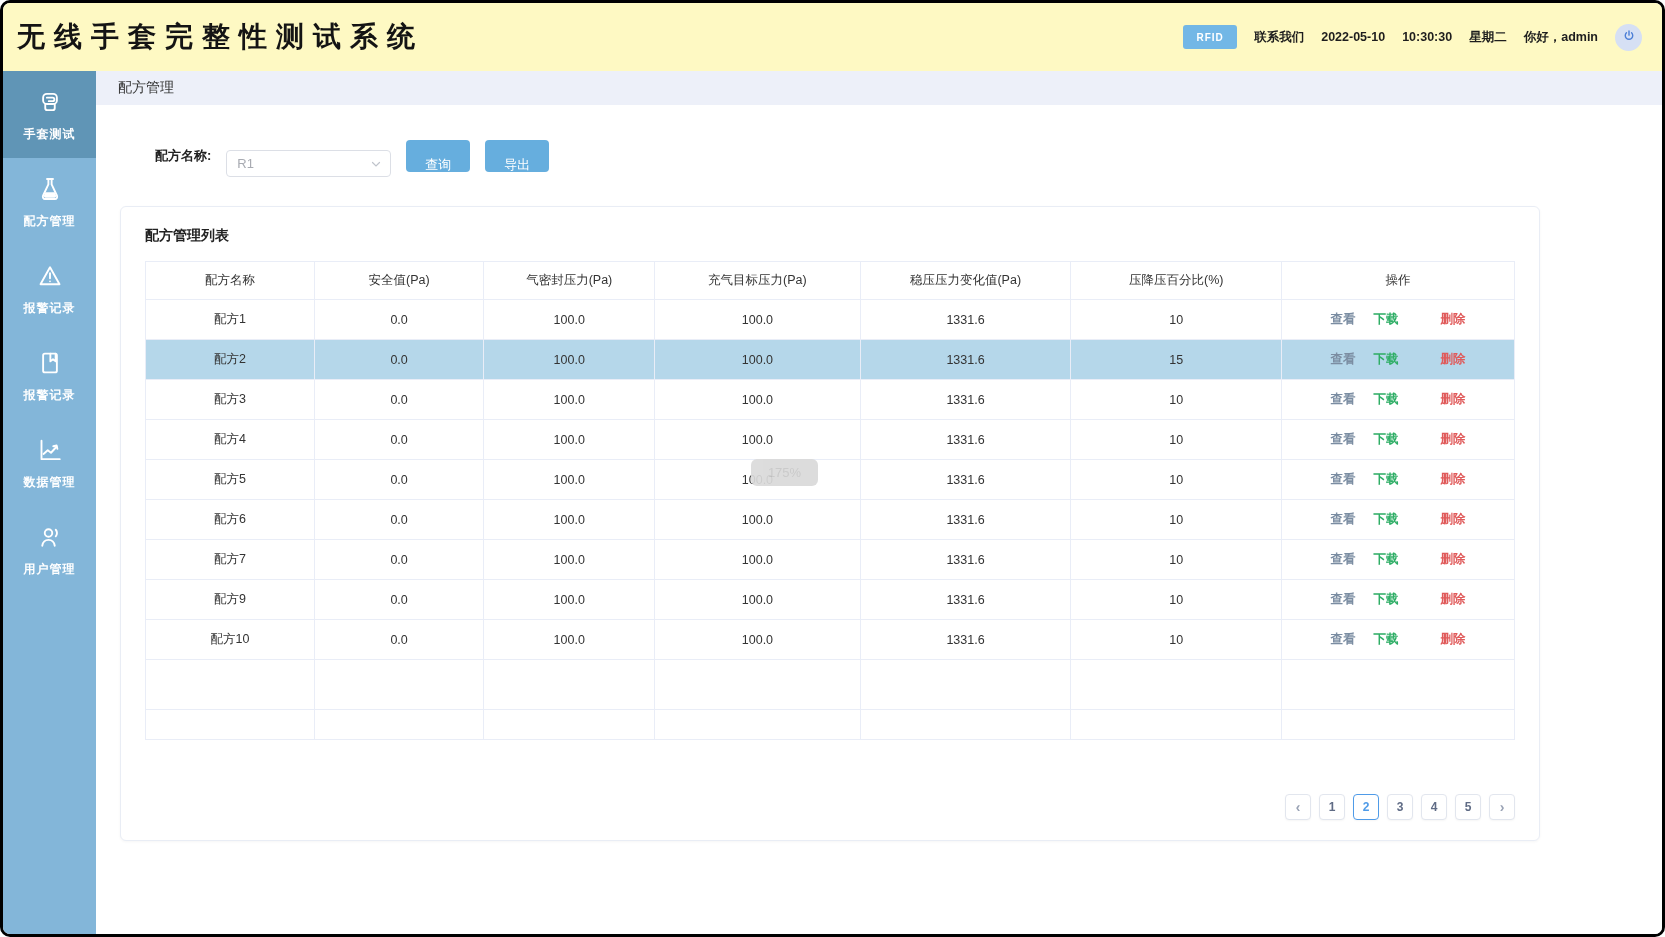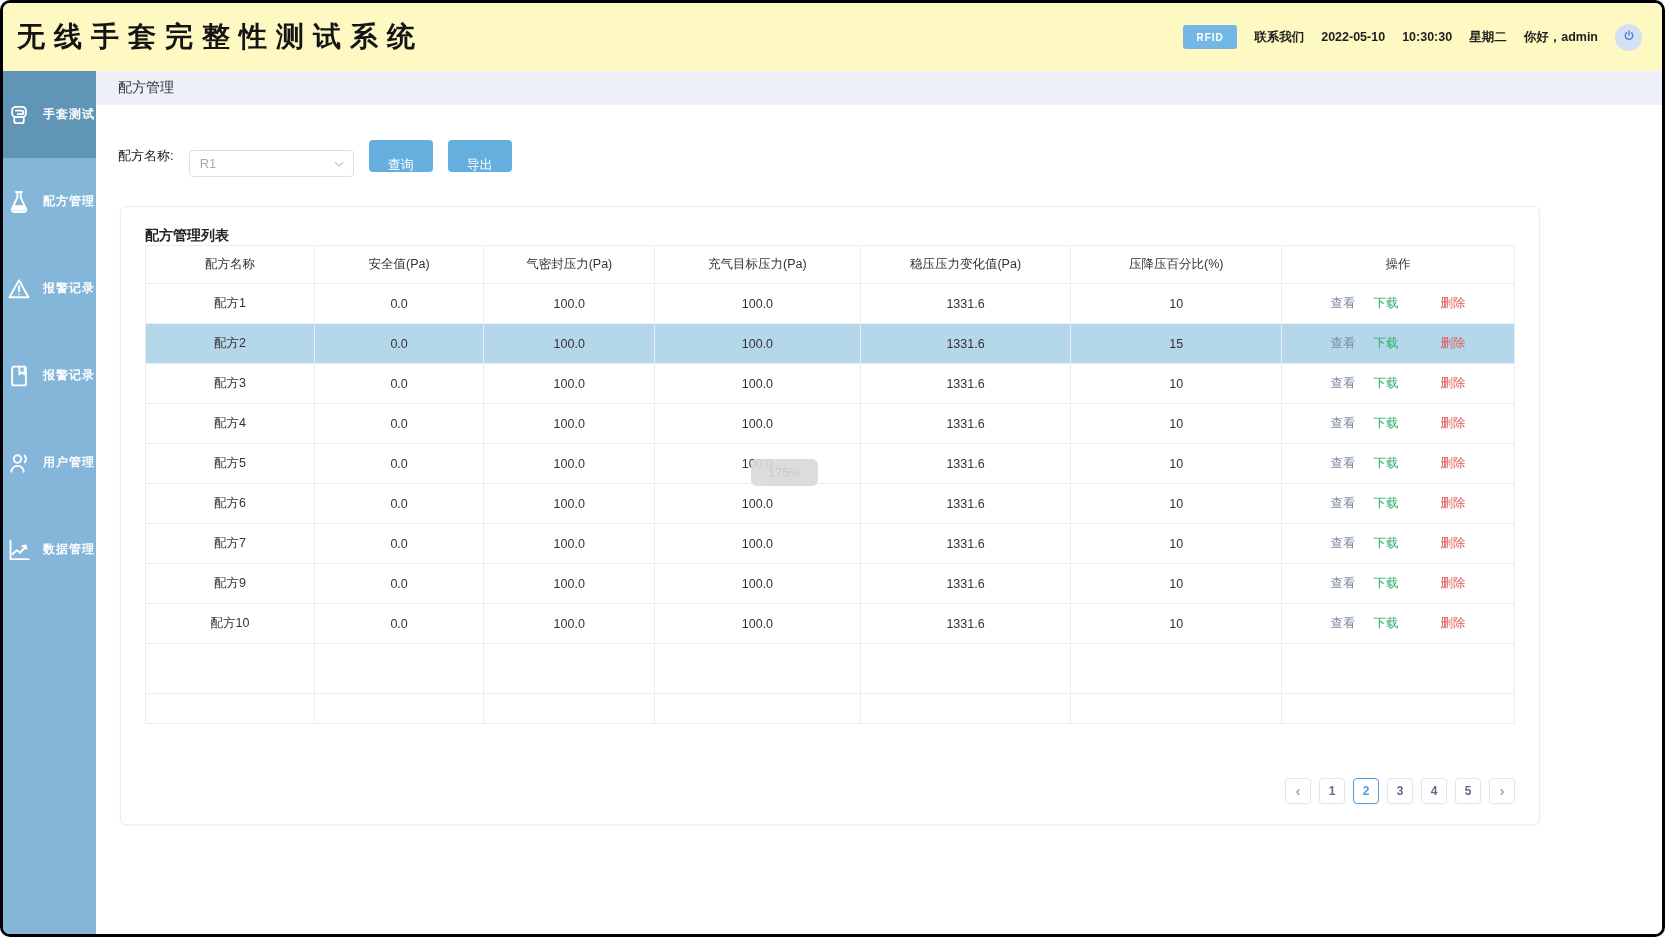--- a/index.html
+++ b/index.html
@@ -18,54 +18,54 @@
               color:#fff; font-size:10px; font-weight:700; letter-spacing:1px; cursor:pointer; }
   .power-btn { width:27px; height:27px; border-radius:50%; background:#d6e0f4; border:none;
                display:flex; align-items:center; justify-content:center; cursor:pointer; }
   .power-btn svg { width:14px; height:14px; }
 
   
   .body-row { display:flex; height:calc(100% - 68px); }
 
   
   .sidebar { width:93px; flex-shrink:0; background:var(--sidebar,#83b6d9); display:flex; flex-direction:column; }
-  .side-item { height:87px; display:flex; flex-direction:row; align-items:center; justify-content:center;
+  .side-item { height:87px; display:flex; flex-direction:column; align-items:center; justify-content:center;
                gap:9px; cursor:pointer; }
   .side-item.active { background:var(--sidebar-active,#6095b6); }
   .side-icon { line-height:0; }
   .side-icon svg { width:30px; height:30px; }
   .side-label { color:#fff; font-size:12px; font-weight:700; letter-spacing:1px; }
 
   
   .content { flex:1; display:flex; flex-direction:column; background:#fff; overflow:hidden; }
   .breadcrumb { height:34px; background:#edf0f9; display:flex; align-items:center;
                 padding-left:22px; font-size:14px; color:#333; }
 
   .filter-row { display:flex; align-items:center; gap:15px; padding:29px 0 29px 22px; }
-  .filter-label { font-size:13px; font-weight:400; color:#222; }
+  .filter-label { font-size:13px; font-weight:700; color:#222;margin-left:37px; }
   .select-box { width:165px; height:27px; border:1px solid #dcdfe6; border-radius:4px; background:#fff;
                 display:flex; align-items:center; justify-content:space-between; padding:0 8px 0 10px; cursor:pointer;margin-top:16px; }
   .select-value { font-size:13px; color:#a8abb2; }
   .btn { height:27px; padding:16px 19px; background:var(--accent,#66aede); color:#fff; border:none;
          border-radius:4px; font-size:13px; cursor:pointer; }
 
   
   .card { margin:0 122px 0 24px; background:#fff; border:1px solid #e9edf5; border-radius:6px;
           padding:20px 24px; box-shadow:0 1px 3px rgba(0,0,0,.04); }
-  .card-title { font-size:14px; font-weight:700; color:#222; margin-bottom:0; }
+  .card-title { font-size:14px; font-weight:700; color:#222; margin-bottom:16px; }
 
   table.recipe { width:100%; border-collapse:collapse; table-layout:fixed; }
   .recipe th, .recipe td { border:1px solid #e9edf7; text-align:center; font-size:12.5px; color:#333; }
   .recipe thead th { height:38px; font-weight:400; }
   .recipe tbody td { height:40px; font-weight:500; }
   tr.highlight td { background:var(--highlight-row,#b5d7ea); }
   tr.empty-1 td { height:50px; }
   tr.empty-2 td { height:30px; }
 
-  .action-link { margin:4px 9px; cursor:pointer; font-weight:400; font-size:12.5px; white-space:nowrap; }
+  .action-link { margin:4px 9px; cursor:pointer; font-weight:700; font-size:12.5px; white-space:nowrap; }
   .action-view { color:var(--link-view,#7b8da2); }
   .action-download { color:var(--link-download,#2fae66); }
   .action-delete { color:var(--link-delete,#e05a5a);padding-left:24px; }
 
   .pagination { display:flex; justify-content:flex-end; align-items:center; gap:8px; margin-top:54px; }
   .page-btn { min-width:26px; height:26px; padding:0 6px; border:1px solid #e2e6ee; border-radius:4px;
               background:#fff; display:flex; align-items:center; justify-content:center;
               font-size:12px; font-weight:700; color:#5f6b85; cursor:pointer; box-shadow:0 1px 2px rgba(0,0,0,.04); }
   .page-btn.active { border-color:var(--pagination-active,#4f9be8); color:var(--pagination-active,#4f9be8); }
   .page-btn.arrow { color:#9aa3b5; font-size:14px; }
@@ -128,33 +128,33 @@
         </div>
         <div class="side-item">
           <span class="side-icon"><svg viewBox="0 0 24 24" fill="none" stroke="#fff" stroke-width="1.5" stroke-linecap="round" stroke-linejoin="round">
               <rect x="6.5" y="4.5" width="11" height="15" rx="1.4"></rect>
               <path d="M12.3 4.5v6.2l2.1-1.7 2.1 1.7V4.5"></path>
             </svg></span>
           <span class="side-label">报警记录</span>
         </div>
         <div class="side-item">
           <span class="side-icon"><svg viewBox="0 0 24 24" fill="none" stroke="#fff" stroke-width="1.5" stroke-linecap="round" stroke-linejoin="round">
+              <path d="M5.2 4.5v14.8h14.6"></path>
+              <path d="M6.8 15.2l3.4-3 2.6 2 4.4-4.8"></path>
+              <path d="M14.6 9l2.7-.6.6 2.7"></path>
+            </svg></span>
+          <span class="side-label">数据管理</span>
+        </div>
+        <div class="side-item">
+          <span class="side-icon"><svg viewBox="0 0 24 24" fill="none" stroke="#fff" stroke-width="1.5" stroke-linecap="round" stroke-linejoin="round">
               <circle cx="10.8" cy="8.8" r="3"></circle>
               <path d="M5.8 19c.5-3.1 2.4-4.7 5-4.7s4.5 1.6 5 4.7"></path>
               <path d="M16.6 6.2c1.3 1.3 1.3 4 0 5.3"></path>
             </svg></span>
           <span class="side-label">用户管理</span>
-        </div>
-        <div class="side-item">
-          <span class="side-icon"><svg viewBox="0 0 24 24" fill="none" stroke="#fff" stroke-width="1.5" stroke-linecap="round" stroke-linejoin="round">
-              <path d="M5.2 4.5v14.8h14.6"></path>
-              <path d="M6.8 15.2l3.4-3 2.6 2 4.4-4.8"></path>
-              <path d="M14.6 9l2.7-.6.6 2.7"></path>
-            </svg></span>
-          <span class="side-label">数据管理</span>
         </div>
       </nav>
 
     <main class="content">
       <div class="breadcrumb">配方管理</div>
 
       <div class="filter-row">
         <span class="filter-label">配方名称:</span>
         <div class="select-box">
           <span class="select-value">R1</span>

